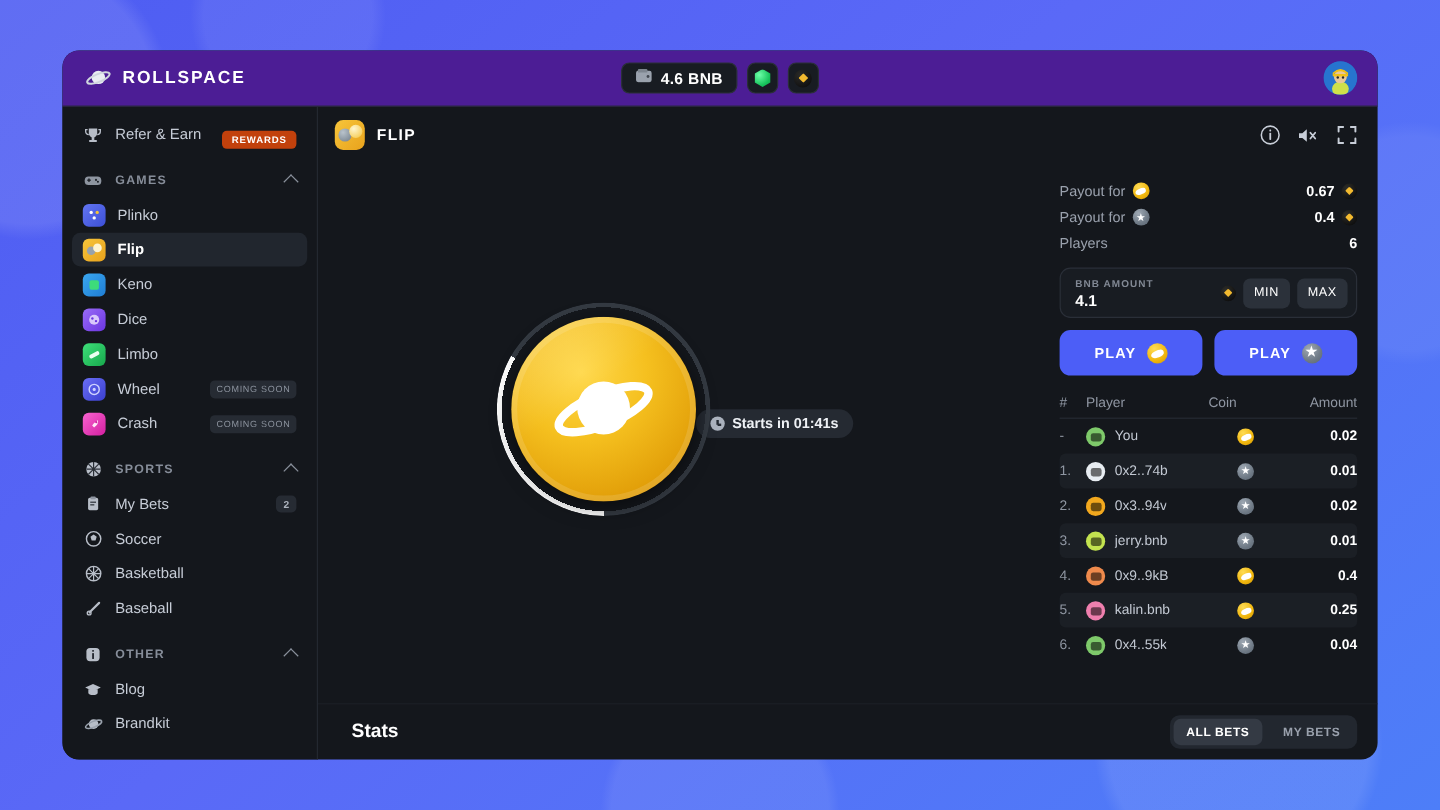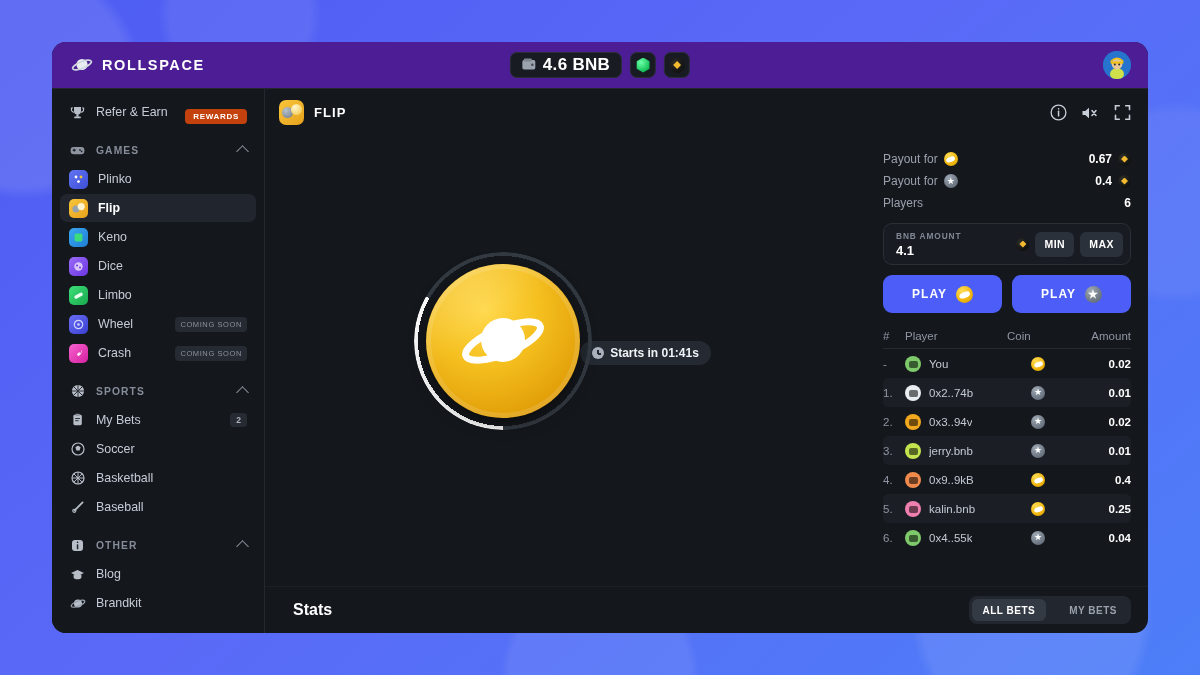--- a/index.html
+++ b/index.html
@@ -85,21 +85,21 @@
     display: flex;
     align-items: center;
     gap: 7px;
     height: 26px;
     padding: 0 11px;
     border: 1px solid #2a2f38;
     border-radius: 7px;
     background: #181c22;
   }
   .balance-amount {
-    font-size: 17px;
+    font-size: 13px;
     font-weight: bold;
     color: #fff;
     letter-spacing: .3px;
   }
   .coin-btn {
     width: 26px;
     height: 26px;
     border: 1px solid #2a2f38;
     border-radius: 7px;
     background: #181c22;
@@ -399,21 +399,21 @@
     margin-top: 2px;
   }
   .mm-btn {
     height: 25px;
     padding: 4px 9px;
     background: #2b313a;
     border: none;
     border-radius: 6px;
     color: #fff;
     font-size: 10.5px;
-    font-weight: bold;
+    font-weight: normal;
     letter-spacing: .5px;
     font-family: inherit;
     margin-left: 6px;
   }
 
   #play-row { display: flex; gap: 10px; margin-top: 10px; }
   .play-btn {
     flex: 1;
     height: 38px;
     background: #4c5ef7;
@@ -488,21 +488,21 @@
     font-size: 16px;
     font-weight: bold;
     color: #fff;
     flex: 1;
   }
   .seg {
     display: flex;
     background: #22272f;
     border-radius: 8px;
     padding: 3px;
-    gap: 12px;
+    gap: 6px;
   }
   .seg button {
     height: 22px;
     padding: 0 11px;
     border: none;
     background: transparent;
     color: #9aa1ad;
     font-size: 10px;
     font-weight: bold;
     letter-spacing: .5px;

